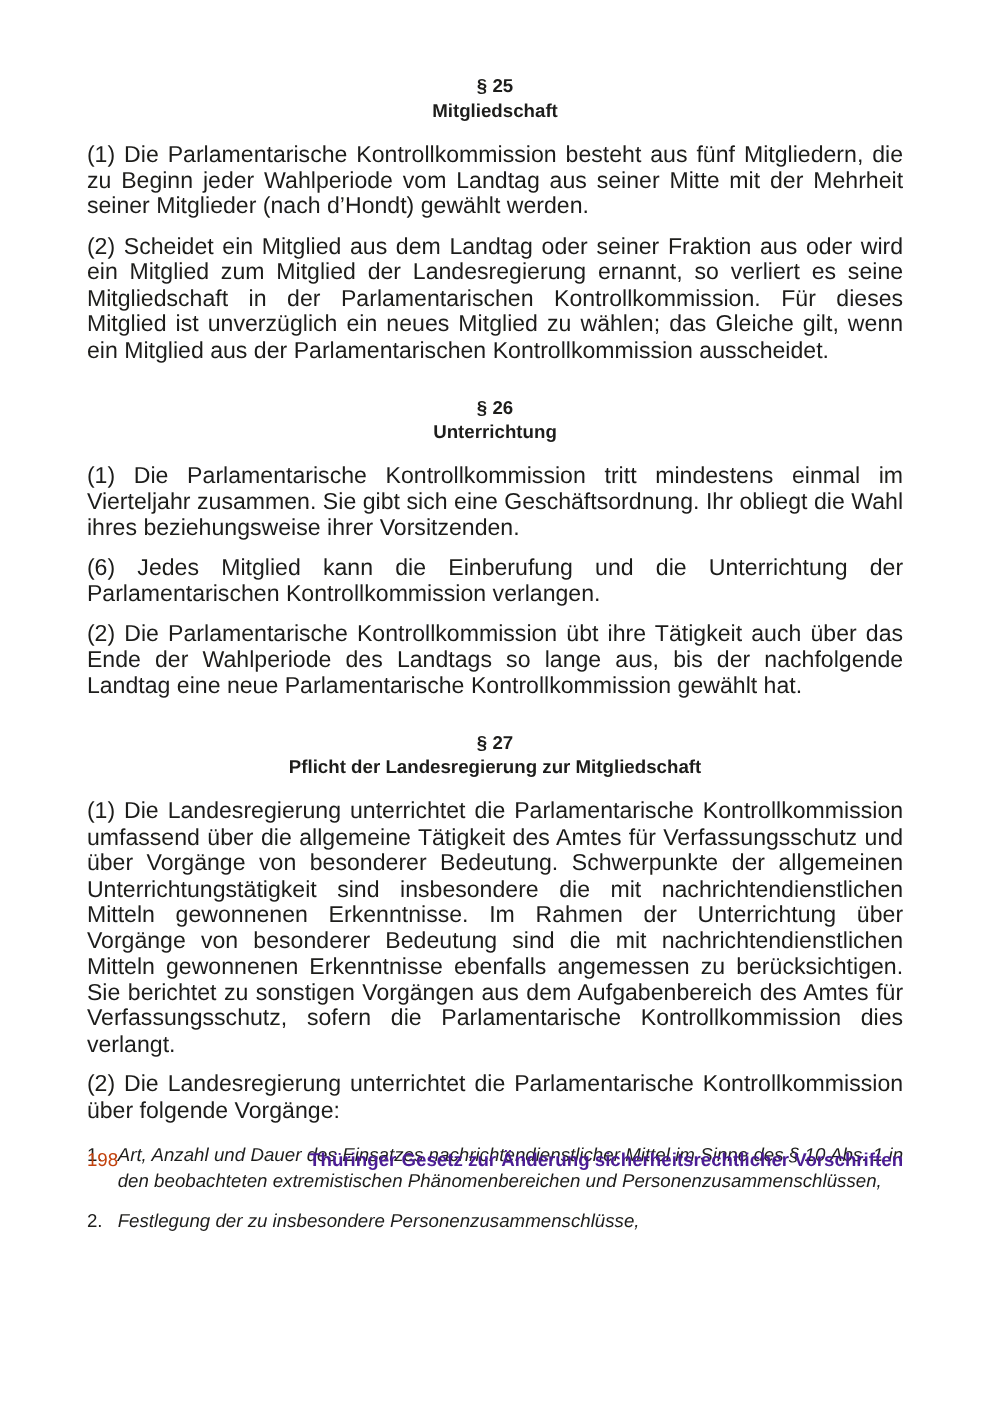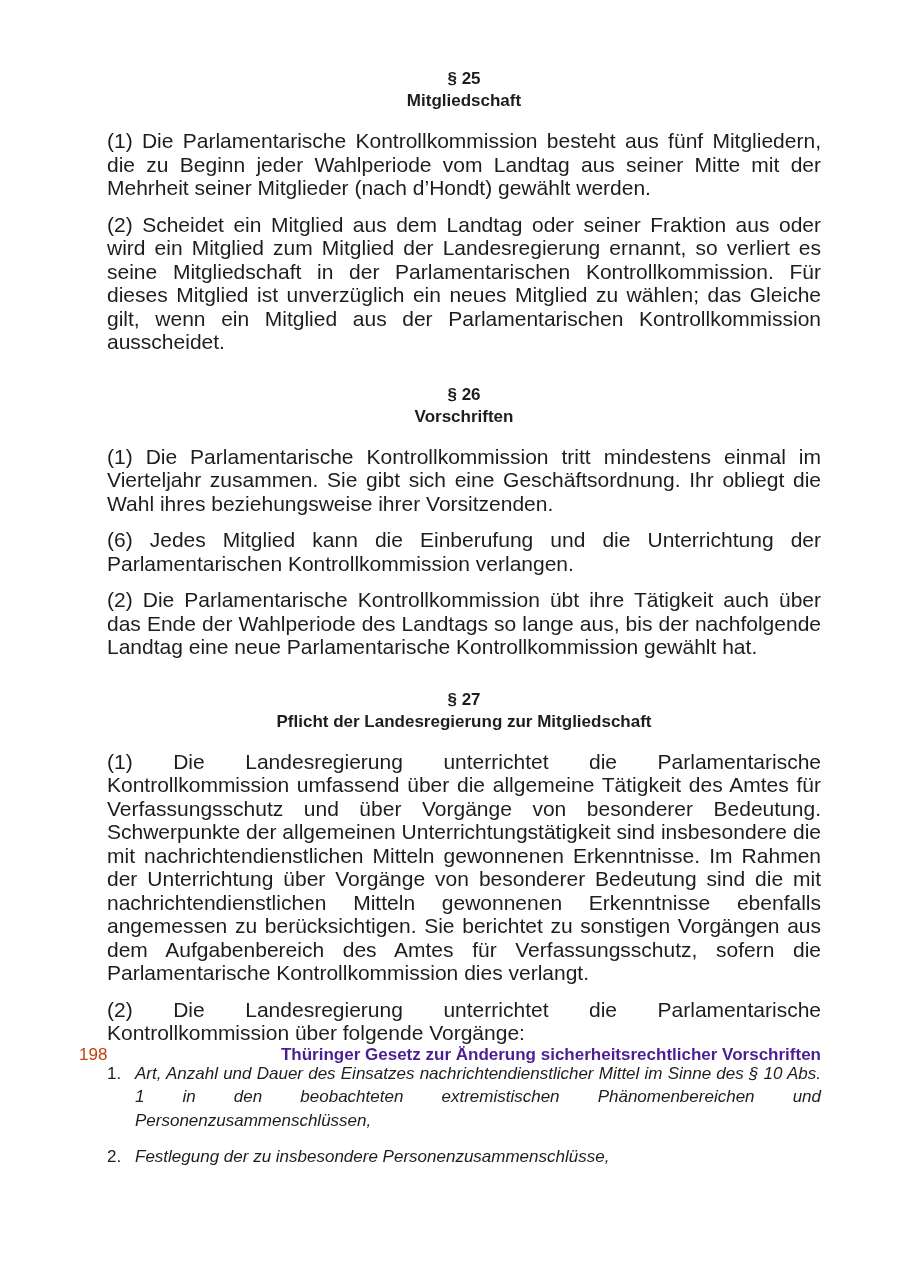--- a/index.html
+++ b/index.html
@@ -9,21 +9,20 @@
     height: 1276px;
     font-family: "Liberation Sans", sans-serif;
     color: #1d1d1b;
     overflow: hidden;
   }
   .page {
     position: relative;
     width: 900px;
     height: 1116px;
     background: #ffffff;
-    padding-left: 28px;
   }
   .content {
     padding: 68px 79px 0 79px;
   }
   .law-section { margin-bottom: 0; }
   .law-section + .law-section { margin-top: 12px; }
   .heading {
     text-align: center;
     font-size: 17px;
     font-weight: 700;
@@ -75,21 +74,21 @@
         <span class="h-num">§ 25</span>
         <span class="h-title">Mitgliedschaft</span>
       </h2>
       <p class="para">(1) Die Parlamentarische Kontrollkommission besteht aus fünf Mitgliedern, die zu Beginn jeder Wahlperiode vom Landtag aus seiner Mitte mit der Mehrheit seiner Mitglieder (nach d’Hondt) gewählt werden.</p>
       <p class="para">(2) Scheidet ein Mitglied aus dem Landtag oder seiner Fraktion aus oder wird ein Mitglied zum Mitglied der Landesregierung ernannt, so verliert es seine Mitgliedschaft in der Parlamentarischen Kontrollkommission. Für dieses Mitglied ist unverzüglich ein neues Mitglied zu wählen; das Gleiche gilt, wenn ein Mitglied aus der Parlamentarischen Kontrollkommission ausscheidet.</p>
     </section>
 
     <section class="law-section">
       <h2 class="heading">
         <span class="h-num">§ 26</span>
-        <span class="h-title">Vorschriften</span>
+        <span class="h-title">Unterrichtung</span>
       </h2>
       <p class="para">(1) Die Parlamentarische Kontrollkommission tritt mindestens einmal im Vierteljahr zusammen. Sie gibt sich eine Geschäftsordnung. Ihr obliegt die Wahl ihres beziehungsweise ihrer Vorsitzenden.</p>
       <p class="para">(6) Jedes Mitglied kann die Einberufung und die Unterrichtung der Parlamentarischen Kontrollkommission verlangen.</p>
       <p class="para">(2) Die Parlamentarische Kontrollkommission übt ihre Tätigkeit auch über das Ende der Wahlperiode des Landtags so lange aus, bis der nachfolgende Landtag eine neue Parlamentarische Kontrollkommission gewählt hat.</p>
     </section>
 
     <section class="law-section">
       <h2 class="heading">
         <span class="h-num">§ 27</span>
         <span class="h-title">Pflicht der Landesregierung zur Mitgliedschaft</span>

